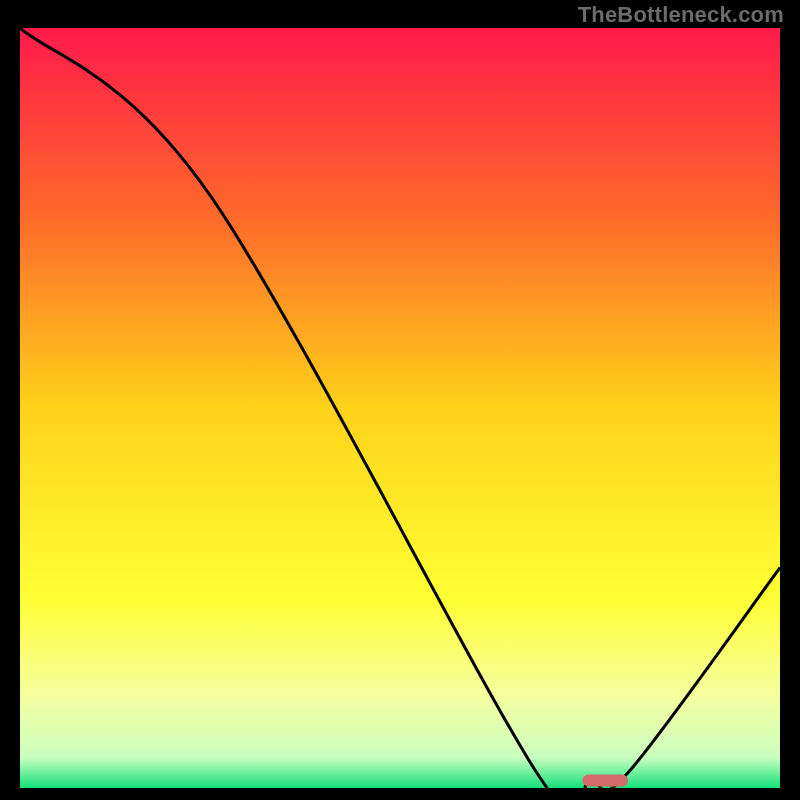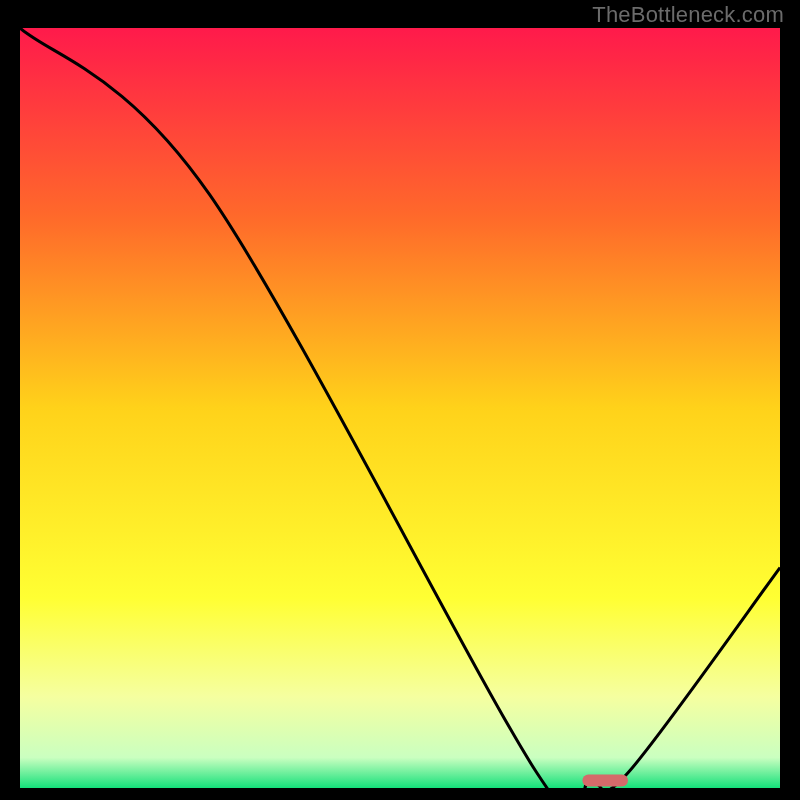--- a/index.html
+++ b/index.html
@@ -16,20 +16,21 @@
     height: 800px;
     background: #000;
   }
   .watermark {
     position: absolute;
     top: 2px;
     right: 16px;
     color: #6b6b6b;
     font-size: 22px;
     letter-spacing: 0.2px;
+    font-weight: bold;
   }
   .plot-wrap {
     position: absolute;
     left: 20px;
     top: 28px;
     width: 760px;
     height: 760px;
   }
   svg { display: block; }
 </style>

